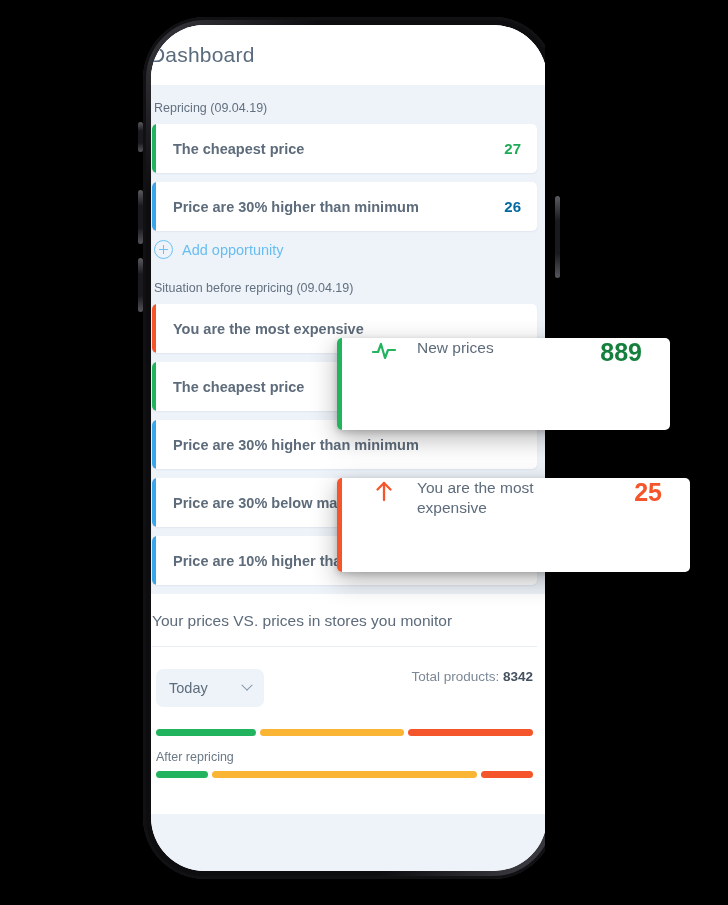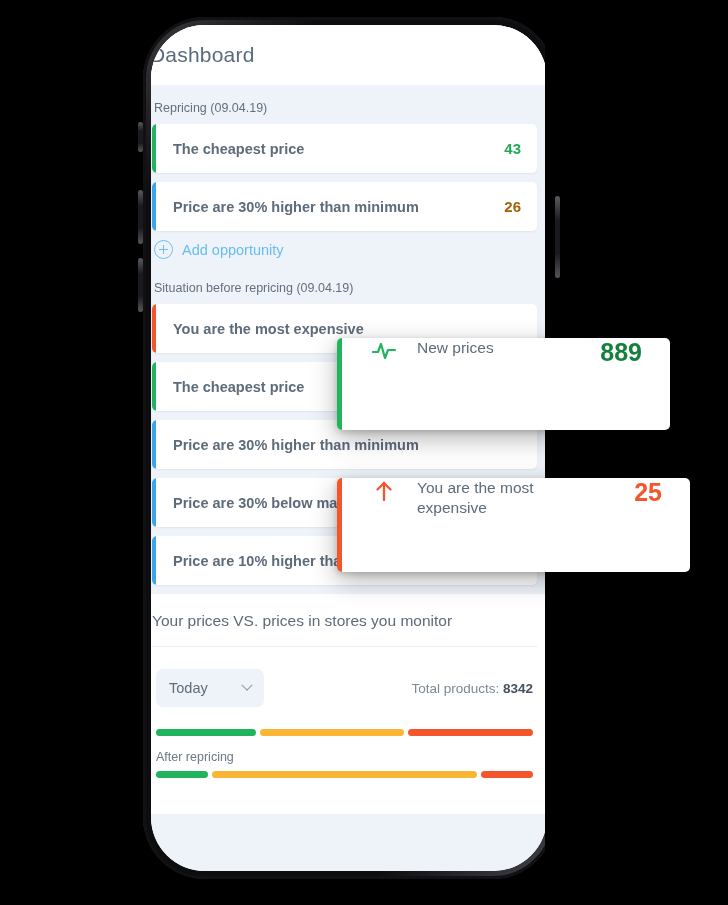--- a/index.html
+++ b/index.html
@@ -163,21 +163,20 @@
   .panel-title {
     font-size: 15.5px;
     color: #5d6b7a;
     padding-bottom: 16px;
     border-bottom: 1px solid #e9eef4;
     margin: 0 -4px 0 -4px;
     white-space: nowrap;
   }
   .panel-controls {
     display: flex;
-    align-items: center;
     margin-top: 22px;
   }
   .select-today {
     background: #eef3fa;
     border-radius: 7px;
     height: 38px;
     width: 108px;
     display: flex;
     align-items: center;
     justify-content: space-between;
@@ -269,27 +268,27 @@
         <div class="app-title">Dashboard</div>
       </div>
 
       <div class="app-body">
 
         <div class="section-label">Repricing (09.04.19)</div>
 
         <div class="row-card">
           <div class="row-accent" style="background:#22b35e"></div>
           <div class="row-label">The cheapest price</div>
-          <div class="row-value" style="color:#1faa57">43</div>
+          <div class="row-value" style="color:#1faa57">27</div>
         </div>
 
         <div class="row-card">
           <div class="row-accent" style="background:#3aa5e8"></div>
           <div class="row-label">Price are 30% higher than minimum</div>
-          <div class="row-value" style="color:#a16207">26</div>
+          <div class="row-value" style="color:#0369a1">26</div>
         </div>
 
         <div class="add-opportunity">
           <div class="plus-icon"></div>
           <div class="add-opportunity-label">Add opportunity</div>
         </div>
 
         <div class="section-label">Situation before repricing (09.04.19)</div>
 
         <div class="row-card">

